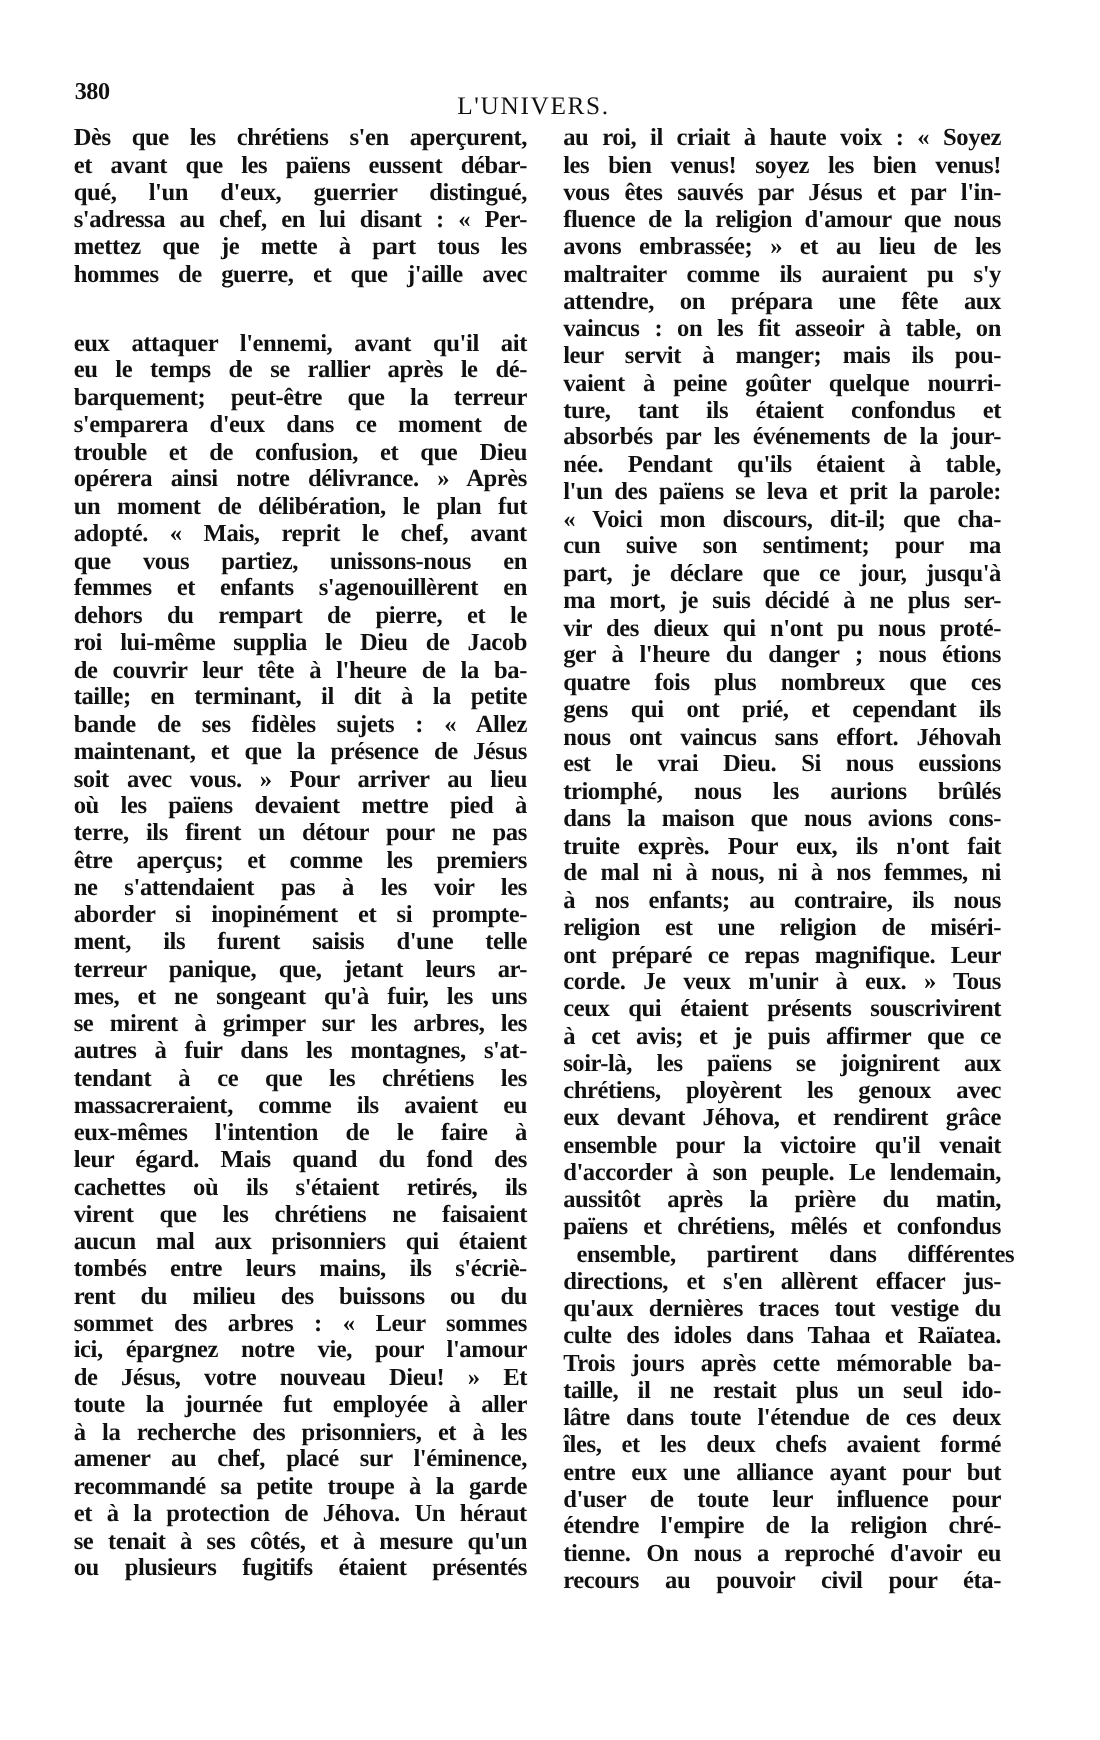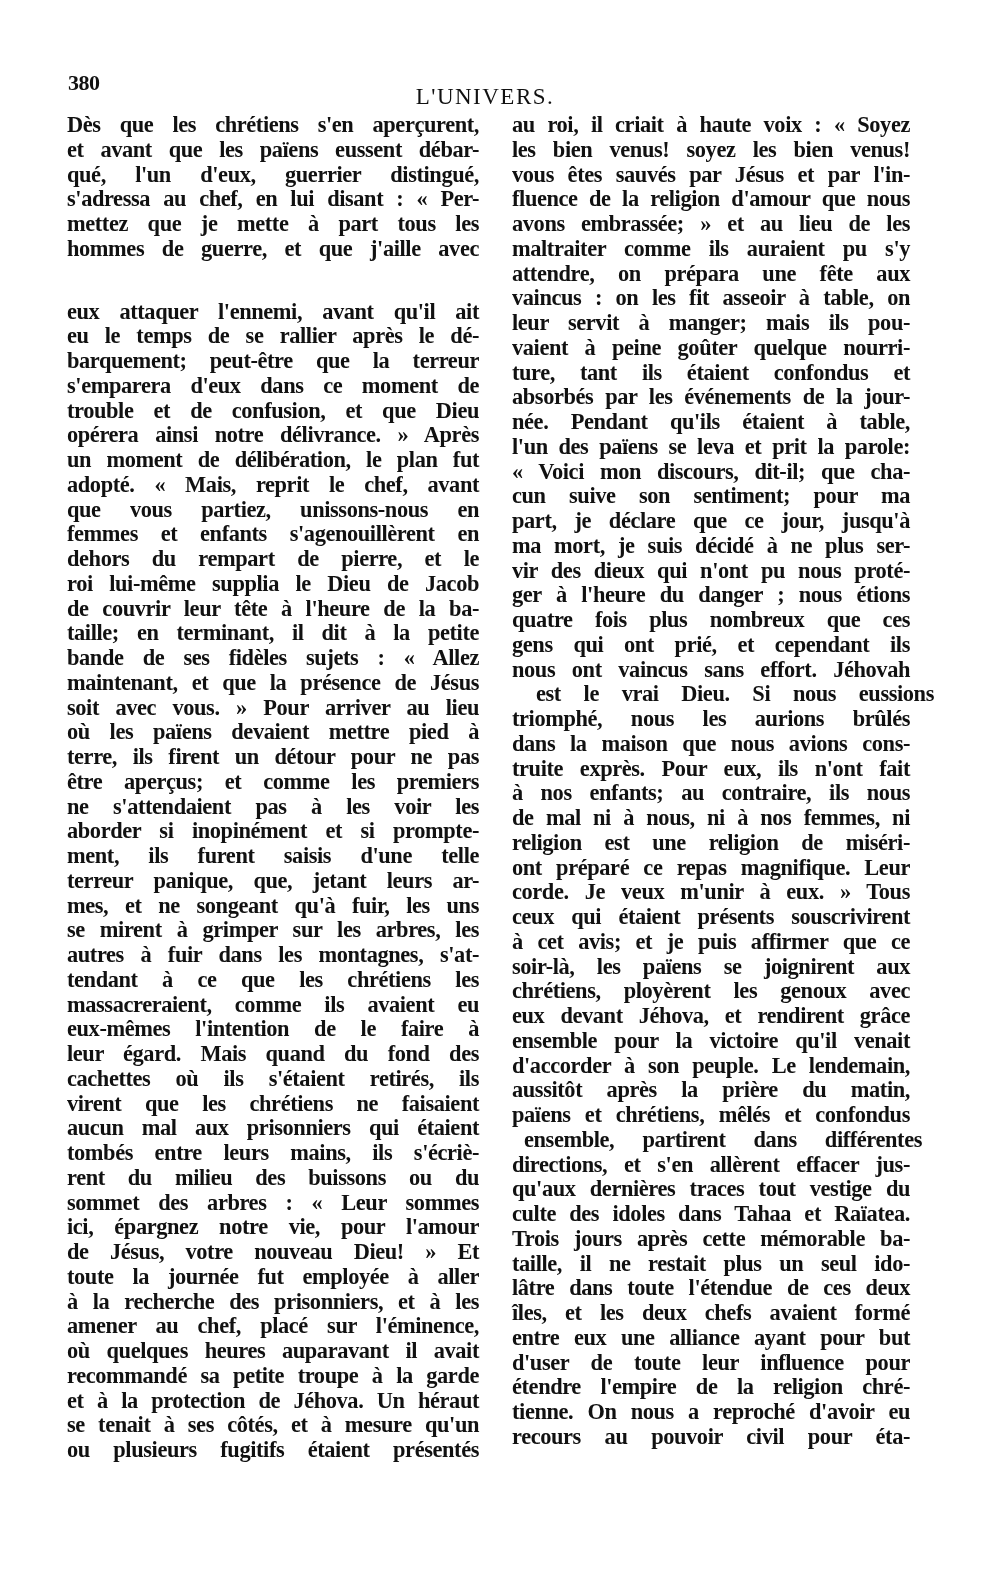--- a/index.html
+++ b/index.html
@@ -62,21 +62,20 @@
     <div class="line" style="white-space: nowrap; width: 412px;">virent que les chrétiens ne faisaient</div>
     <div class="line" style="white-space: nowrap; width: 412px;">aucun mal aux prisonniers qui étaient</div>
     <div class="line" style="white-space: nowrap; width: 412px;">tombés entre leurs mains, ils s'écriè-</div>
     <div class="line" style="white-space: nowrap; width: 412px;">rent du milieu des buissons ou du</div>
     <div class="line" style="white-space: nowrap; width: 412px;">sommet des arbres : « Leur sommes</div>
     <div class="line" style="white-space: nowrap; width: 412px;">ici, épargnez notre vie, pour l'amour</div>
     <div class="line" style="white-space: nowrap; width: 412px;">de Jésus, votre nouveau Dieu! » Et</div>
     <div class="line" style="white-space: nowrap; width: 412px;">toute la journée fut employée à aller</div>
     <div class="line" style="white-space: nowrap; width: 412px;">à la recherche des prisonniers, et à les</div>
     <div class="line" style="white-space: nowrap; width: 412px;">amener au chef, placé sur l'éminence,</div>
-    <div class="line" style="white-space: nowrap; width: 412px;">où quelques heures auparavant il avait</div>
     <div class="line" style="white-space: nowrap; width: 412px;">recommandé sa petite troupe à la garde</div>
     <div class="line" style="white-space: nowrap; width: 412px;">et à la protection de Jéhova. Un héraut</div>
     <div class="line" style="white-space: nowrap; width: 412px;">se tenait à ses côtés, et à mesure qu'un</div>
     <div class="line" style="white-space: nowrap; width: 412px;">ou plusieurs fugitifs étaient présentés</div>
   </div>
 <div class="column col-right">
     <div class="line" style="white-space: nowrap; width: 398px;">au roi, il criait à haute voix : « Soyez</div>
     <div class="line" style="white-space: nowrap; width: 398px;">les bien venus! soyez les bien venus!</div>
     <div class="line" style="white-space: nowrap; width: 398px;">vous êtes sauvés par Jésus et par l'in-</div>
     <div class="line" style="white-space: nowrap; width: 398px;">fluence de la religion d'amour que nous</div>
@@ -92,26 +91,26 @@
     <div class="line" style="white-space: nowrap; width: 398px;">l'un des païens se leva et prit la parole:</div>
     <div class="line" style="white-space: nowrap; width: 398px;">« Voici mon discours, dit-il; que cha-</div>
     <div class="line" style="white-space: nowrap; width: 398px;">cun suive son sentiment; pour ma</div>
     <div class="line" style="white-space: nowrap; width: 398px;">part, je déclare que ce jour, jusqu'à</div>
     <div class="line" style="white-space: nowrap; width: 398px;">ma mort, je suis décidé à ne plus ser-</div>
     <div class="line" style="white-space: nowrap; width: 398px;">vir des dieux qui n'ont pu nous proté-</div>
     <div class="line" style="white-space: nowrap; width: 398px;">ger à l'heure du danger ; nous étions</div>
     <div class="line" style="white-space: nowrap; width: 398px;">quatre fois plus nombreux que ces</div>
     <div class="line" style="white-space: nowrap; width: 398px;">gens qui ont prié, et cependant ils</div>
     <div class="line" style="white-space: nowrap; width: 398px;">nous ont vaincus sans effort. Jéhovah</div>
-    <div class="line" style="white-space: nowrap; width: 398px; margin-left: 24px;">est le vrai Dieu. Si nous eussions</div>
+    <div class="line" style="white-space: nowrap; width: 398px;">est le vrai Dieu. Si nous eussions</div>
     <div class="line" style="white-space: nowrap; width: 398px;">triomphé, nous les aurions brûlés</div>
     <div class="line" style="white-space: nowrap; width: 398px;">dans la maison que nous avions cons-</div>
     <div class="line" style="white-space: nowrap; width: 398px;">truite exprès. Pour eux, ils n'ont fait</div>
+    <div class="line" style="white-space: nowrap; width: 398px;">de mal ni à nous, ni à nos femmes, ni</div>
     <div class="line" style="white-space: nowrap; width: 398px;">à nos enfants; au contraire, ils nous</div>
-    <div class="line" style="white-space: nowrap; width: 398px;">de mal ni à nous, ni à nos femmes, ni</div>
     <div class="line" style="white-space: nowrap; width: 398px;">religion est une religion de miséri-</div>
     <div class="line" style="white-space: nowrap; width: 398px;">ont préparé ce repas magnifique. Leur</div>
     <div class="line" style="white-space: nowrap; width: 398px;">corde. Je veux m'unir à eux. » Tous</div>
     <div class="line" style="white-space: nowrap; width: 398px;">ceux qui étaient présents souscrivirent</div>
     <div class="line" style="white-space: nowrap; width: 398px;">à cet avis; et je puis affirmer que ce</div>
     <div class="line" style="white-space: nowrap; width: 398px;">soir-là, les païens se joignirent aux</div>
     <div class="line" style="white-space: nowrap; width: 398px;">chrétiens, ployèrent les genoux avec</div>
     <div class="line" style="white-space: nowrap; width: 398px;">eux devant Jéhova, et rendirent grâce</div>
     <div class="line" style="white-space: nowrap; width: 398px;">ensemble pour la victoire qu'il venait</div>
     <div class="line" style="white-space: nowrap; width: 398px;">d'accorder à son peuple. Le lendemain,</div>

